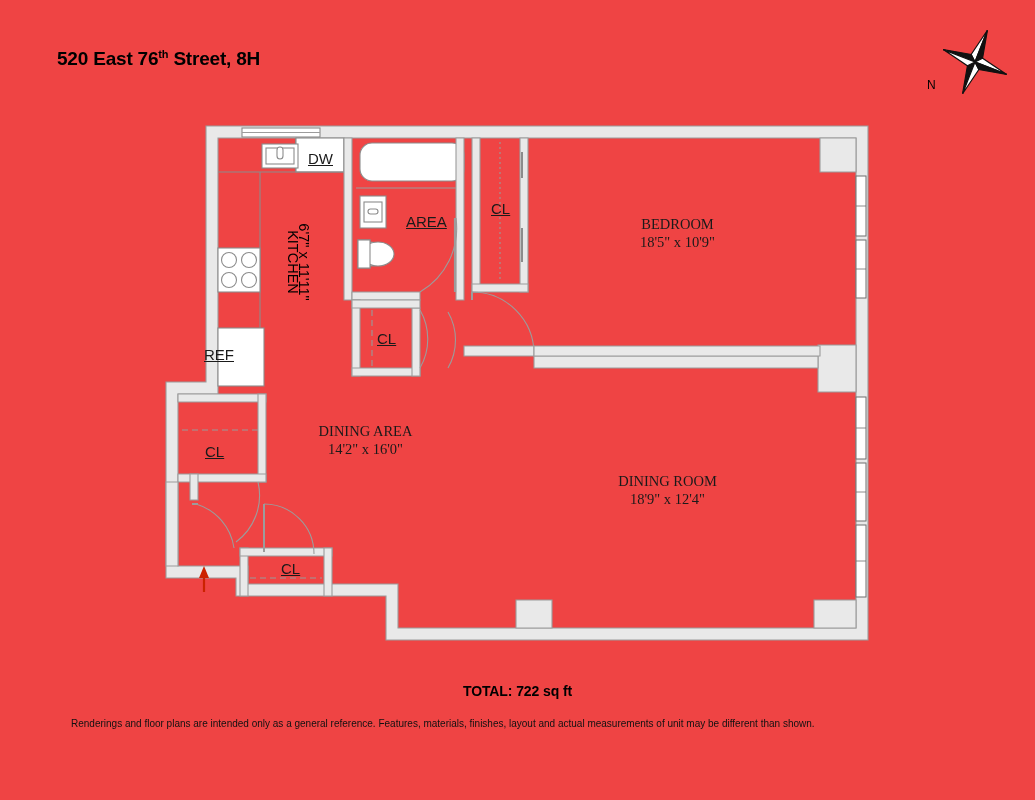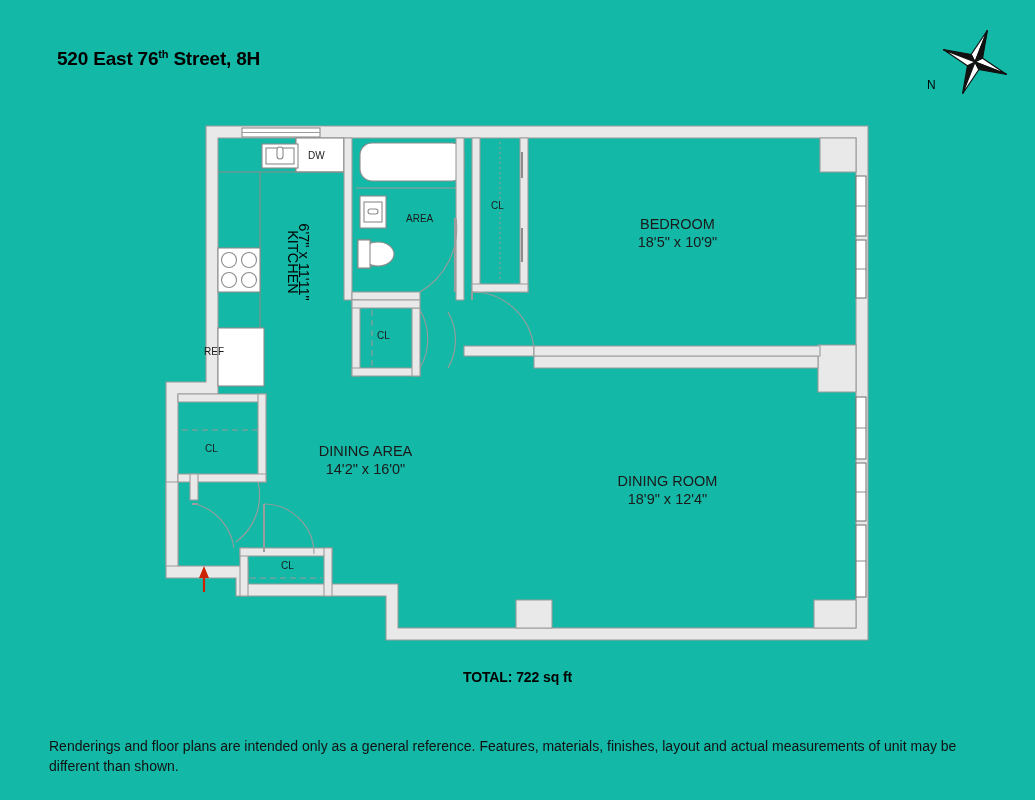--- a/index.html
+++ b/index.html
@@ -13,21 +13,21 @@
     position: relative;
     font-family: "Liberation Sans", sans-serif;
     color: #000000;
     overflow: hidden;
   }
   #page {
     position: absolute;
     left: 0; top: 0;
     width: 1035px;
     height: 800px;
-    background: #14b8a6;
+    background: #ef4444;
   }
   
   #title {
     position: absolute;
     left: 57px;
     top: 48px;
     font-size: 19px;
     font-weight: bold;
     letter-spacing: -0.2px;
     white-space: nowrap;
@@ -57,70 +57,70 @@
     position: absolute;
     left: 0px;
     top: 0px;
     width: 1035px;
     height: 800px;
   }
   
   .room-label {
     position: absolute;
     text-align: center;
-    font-family: Liberation Sans, sans-serif;
+    font-family: Liberation Serif, serif;
     font-size: 14.5px;
     color: #1a1a1a;
     white-space: nowrap;
     line-height: 1.25;
   }
   .room-label .dims {
     display: block;
     font-size: 14.5px;
   }
   .small-label {
     position: absolute;
     font-family: "Liberation Sans", sans-serif;
-    font-size: 10px;
+    font-size: 15px;
     color: #1a1a1a;
     white-space: nowrap;
+    text-decoration: underline;
   }
   #kitchen-label {
     position: absolute;
     left: 261px;
     top: 222px;
     width: 120px;
     height: 20px;
     transform: rotate(90deg);
     transform-origin: 30px 10px;
     text-align: center;
     white-space: nowrap;
     font-size: 14.5px;
     font-family: "Liberation Sans", sans-serif;
   }
   
   #total {
     position: absolute;
     left: 0;
-    top: 669px;
+    top: 683px;
     width: 1035px;
     text-align: center;
     font-size: 14px;
     font-weight: bold;
     letter-spacing: -0.1px;
   }
   #disclaimer {
     position: absolute;
-    left: 49px;
+    left: 71px;
     top: 717px;
     width: 912px;
-    font-size: 14px;
+    font-size: 10px;
     line-height: 1.45;
     color: #111111;
-    margin-top: 19px;
   }
 </style>
 </head>
 <body>
 
 <div id="page">
 
   <div id="title"><span>520 East 76</span><sup>th</sup><span> Street, 8H</span></div>
 
   <svg id="compass" viewBox="0 0 100 80">
@@ -363,21 +363,21 @@
 
   <div class="small-label" style="left:406px; top:213px;">
     <span>AREA</span>
   </div>
 
   <div class="room-label" style="left:580px; top:215px; width:195px;">
     <span>BEDROOM</span>
     <span class="dims">18'5" x 10'9"</span>
   </div>
 
-  <div class="room-label" style="left:268px; top:442px; width:195px;">
+  <div class="room-label" style="left:268px; top:422px; width:195px;">
     <span>DINING AREA</span>
     <span class="dims">14'2" x 16'0"</span>
   </div>
 
   <div class="room-label" style="left:570px; top:472px; width:195px;">
     <span>DINING ROOM</span>
     <span class="dims">18'9" x 12'4"</span>
   </div>
 
   <div class="small-label" style="left:377px; top:330px;">CL</div>

